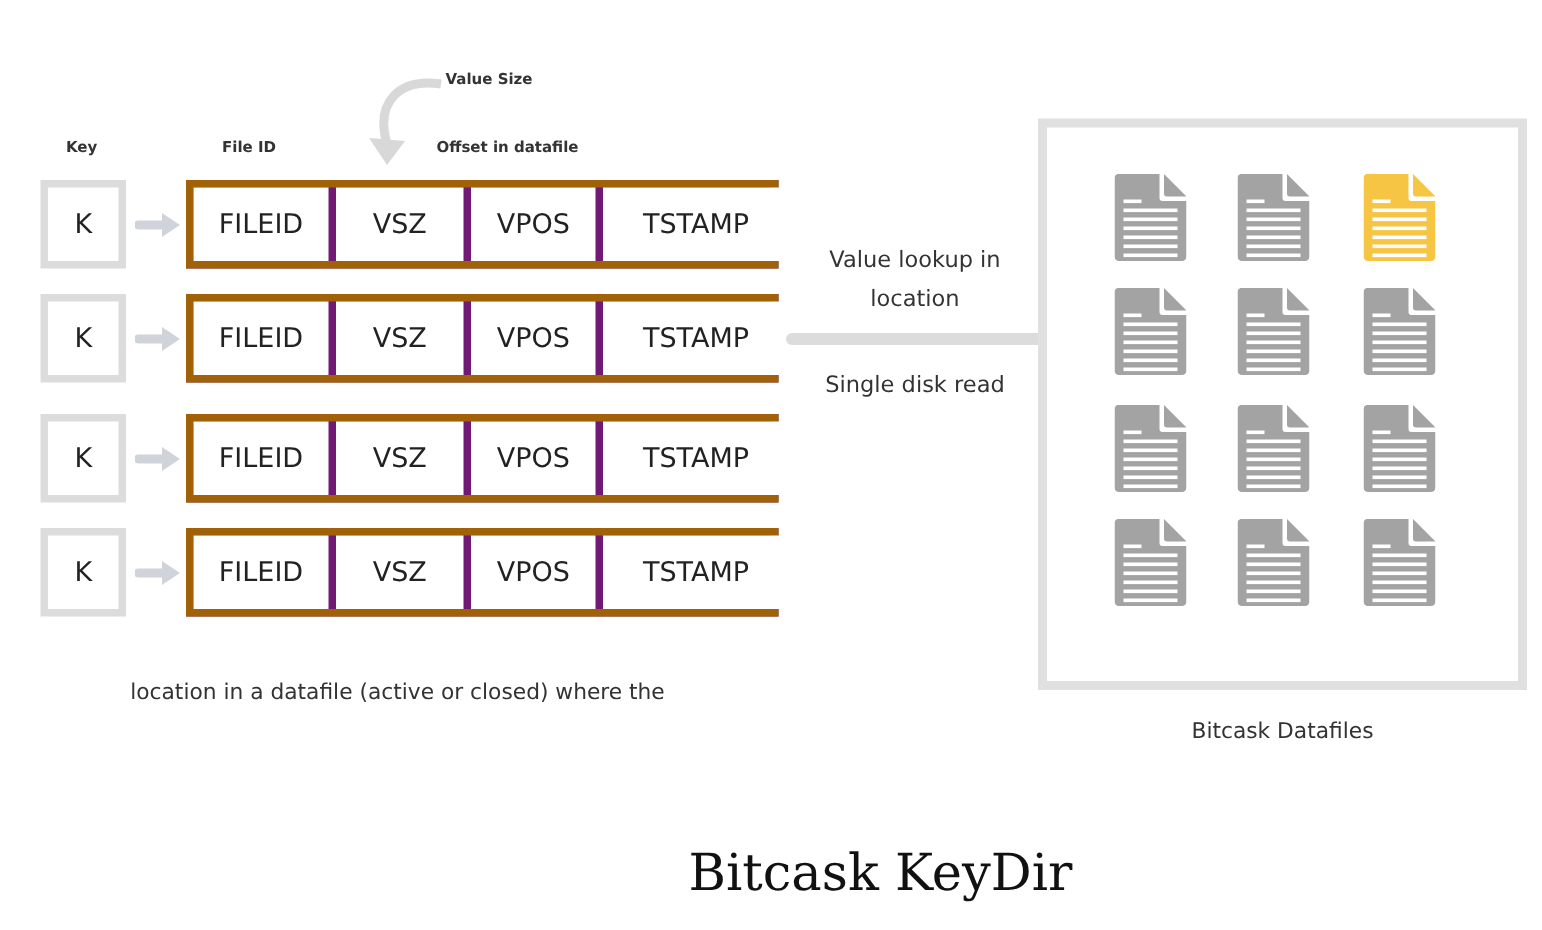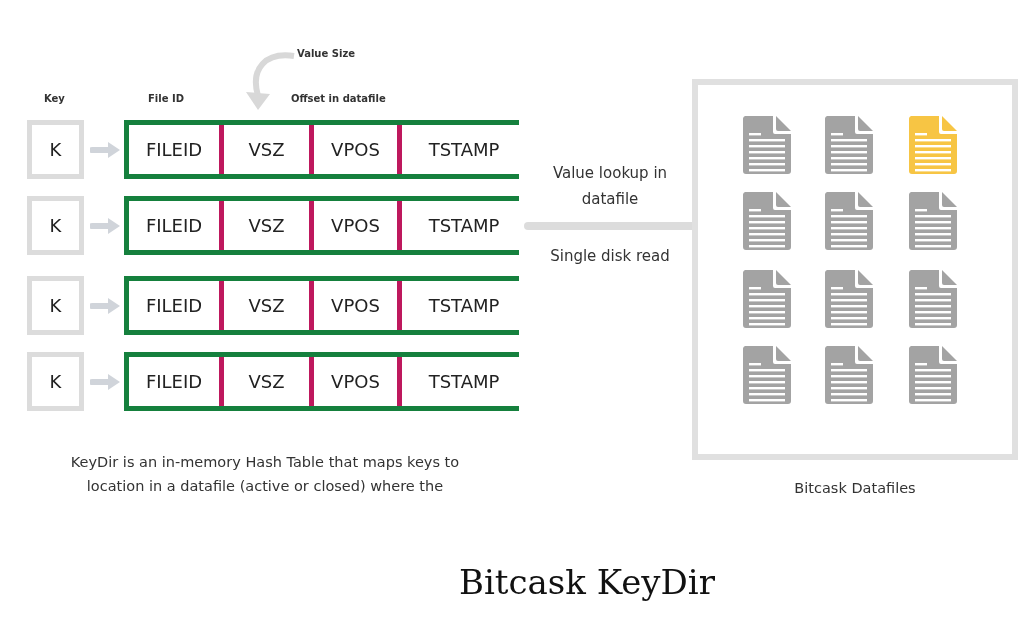--- a/index.html
+++ b/index.html
@@ -3,21 +3,21 @@
   <meta charset="utf-8">
   <style>
     html, body { margin: 0; padding: 0; background: #ffffff; }
     body { width: 1028px; height: 620px; position: relative; overflow: hidden;
            font-family: "Liberation Sans", sans-serif; color: #222; }
     .abs { position: absolute; }
     .hdr { font-family: "DejaVu Sans", sans-serif; font-weight: bold; font-size: 10px; color: #333; }
     .cell { position: absolute; box-sizing: border-box; border: 5px solid #dcdcdc; background: #fff;
             display: flex; align-items: center; justify-content: center;
             font-family: "DejaVu Sans", sans-serif; font-size: 18px; color: #222; }
-    .rowbox { position: absolute; box-sizing: border-box; border: 5px solid #15803d; background: #be185d; }
+    .rowbox { position: absolute; box-sizing: border-box; border: 5px solid #a16207; background: #701a75; }
     .inner { position: absolute; top: 0; bottom: 0; background: #fff;
              display: flex; align-items: center; justify-content: center;
              font-family: "DejaVu Sans", sans-serif; font-size: 18px; color: #222; }
     .lbl { font-family: "DejaVu Sans", sans-serif; font-size: 15px; color: #333; text-align: center; }
     .desc { font-family: "DejaVu Sans", sans-serif; font-size: 14.5px; color: #333; text-align: center; line-height: 24px; }
     .title { font-family: "DejaVu Serif", serif; font-size: 34px; color: #111; }
     .datafiles-box { position: absolute; left: 692px; top: 79px; width: 326px; height: 381px;
                      box-sizing: border-box; border: 6px solid #e0e0e0; background: #fff; }
     .doc { position: absolute; width: 48px; height: 58px; }
   </style>
@@ -80,21 +80,21 @@
       <div class="inner" style="left: 273px; width: 124px;">TSTAMP</div>
     </div>
   </div>
 
 <svg class="abs" style="left:524px; top:212px;" width="216" height="28">
   <line x1="4" y1="14" x2="192" y2="14" stroke="#dcdcdc" stroke-width="8" stroke-linecap="round"></line>
   <polygon points="188,2 212,14 188,26" fill="#dcdcdc"></polygon>
 </svg>
 
 <div class="abs lbl" style="left:540px; top:164px; width:140px;">Value lookup in</div>
-<div class="abs lbl" style="left:540px; top:190px; width:140px;">datafile</div>
+<div class="abs lbl" style="left:540px; top:190px; width:140px;">location</div>
 <div class="abs lbl" style="left:535px; top:247px; width:150px;">Single disk read</div>
 
 <div class="datafiles-box"></div>
 <div id="docs">
     <svg class="doc" viewBox="0 0 48 58" style="left: 743px; top: 116px;">
       <path d="M2 0 H30 V16 a2 2 0 0 0 2 2 H48 V55 a3 3 0 0 1 -3 3 H3 a3 3 0 0 1 -3 -3 V3 a3 3 0 0 1 2 -3 Z" fill="#a3a3a3"></path>
       <path d="M33 0 L48 15 H35 a2 2 0 0 1 -2 -2 Z" fill="#a3a3a3"></path>
       <rect x="6" y="17" width="12" height="2.4" fill="#fff"></rect>
       <rect x="6" y="23" width="36" height="2.4" fill="#fff"></rect>
       <rect x="6" y="29" width="36" height="2.4" fill="#fff"></rect>
@@ -221,17 +221,16 @@
       <rect x="6" y="29" width="36" height="2.4" fill="#fff"></rect>
       <rect x="6" y="35" width="36" height="2.4" fill="#fff"></rect>
       <rect x="6" y="41" width="36" height="2.4" fill="#fff"></rect>
       <rect x="6" y="47" width="36" height="2.4" fill="#fff"></rect>
       <rect x="6" y="53" width="36" height="2.4" fill="#fff"></rect>
     </svg>
   </div>
 <div class="abs lbl" style="left:760px; top:480px; width:190px; font-size:14.5px;">Bitcask Datafiles</div>
 
 <div class="abs desc" style="left:40px; top:450px; width:450px;">
-  <div>KeyDir is an in-memory Hash Table that maps keys to</div>
   <div>location in a datafile (active or closed) where the</div>
 </div>
 
 <div class="abs title" style="left:459px; top:562px;">Bitcask KeyDir</div>
 
 </body></html>

